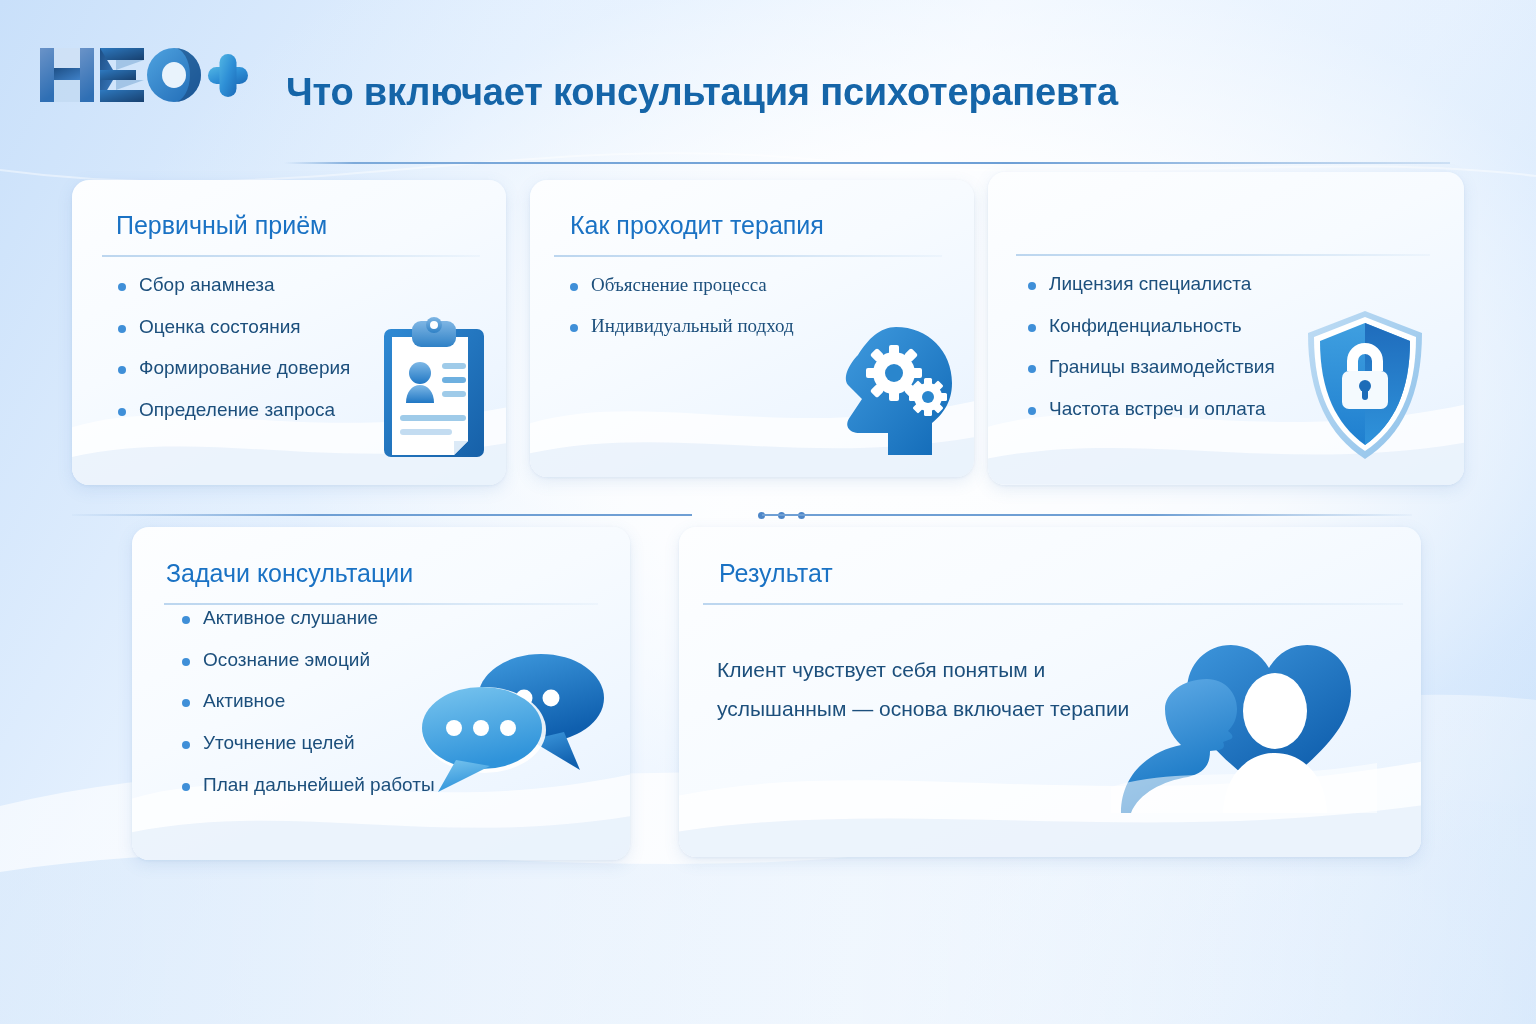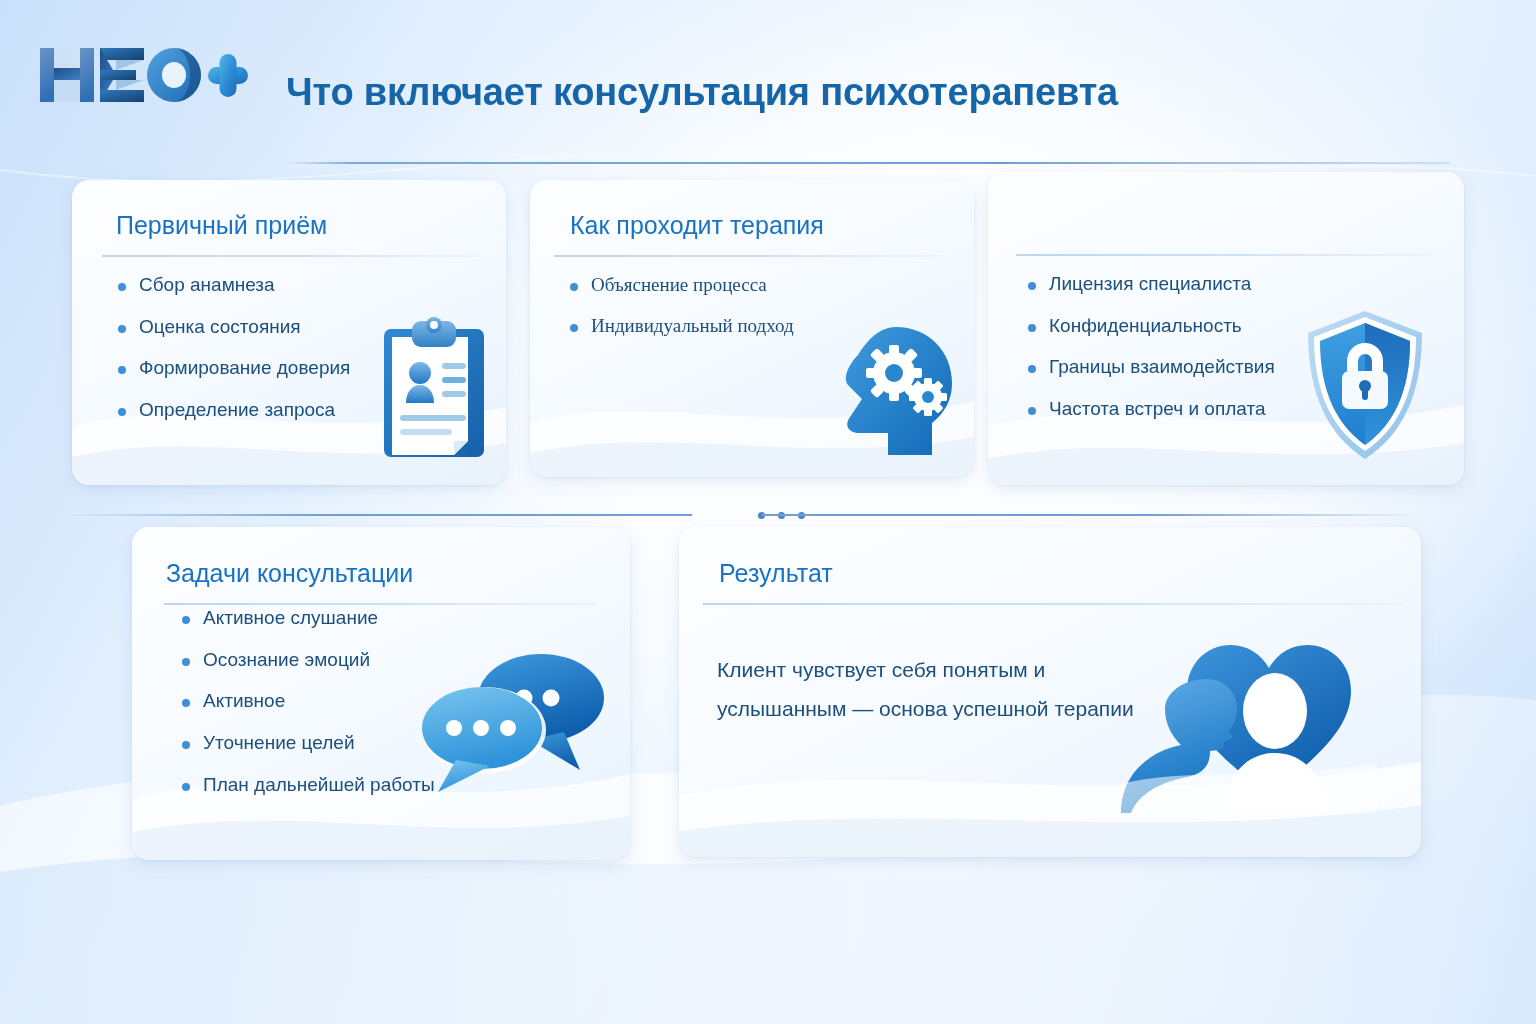--- a/index.html
+++ b/index.html
@@ -421,21 +421,21 @@
 
 <div class="card" id="card-result">
   <div class="card-inner">
     <svg class="card-wave" viewBox="0 0 742 192" preserveAspectRatio="none">
       <path d="M0,130 C200,88 430,152 742,96 L742,192 L0,192 Z" fill="#ffffff" opacity="0.78"></path>
       <path d="M0,166 C230,132 450,180 742,140 L742,192 L0,192 Z" fill="#dceafa" opacity="0.5"></path>
     </svg>
 
     <div class="card-title">Результат</div>
     <div class="card-rule"></div>
-    <div class="result-text">Клиент чувствует себя понятым и услышанным — основа успешной терапии</div>
+    <div class="result-text">Клиент чувствует себя понятым и услышанным — основа включает терапии</div>
 
     <svg class="card-icon" id="icon-heart" viewBox="0 0 266 186">
       <defs>
         <linearGradient id="htG" x1="0" y1="0" x2="0.7" y2="1">
           <stop offset="0" stop-color="#3d95db"></stop>
             <stop offset="1" stop-color="#0d5cab"></stop>
         </linearGradient>
         <linearGradient id="pmG" x1="0" y1="0" x2="0.3" y2="1">
           <stop offset="0" stop-color="#64aee8"></stop>
             <stop offset="1" stop-color="#1273c2"></stop>

